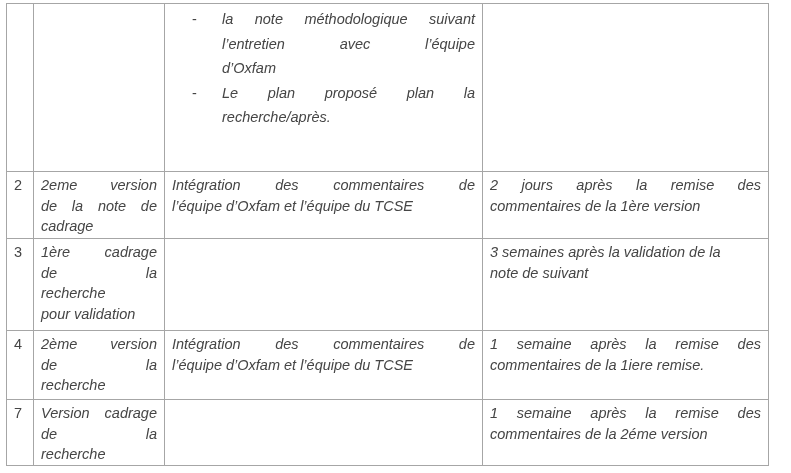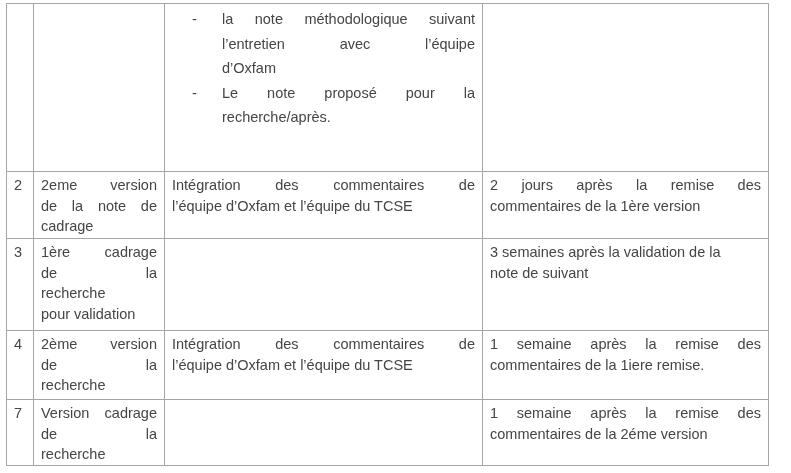--- a/index.html
+++ b/index.html
@@ -26,21 +26,21 @@
     overflow:hidden;
   }
   td.num{padding-left:4px;padding-right:2px;}
   tr.r1{height:168px;}
   tr.r2{height:67px;}
   tr.r3{height:92px;}
   tr.r4{height:69px;}
   tr.r5{height:65px;}
   tr.r1 td{line-height:24.6px;}
   
-  .ln{text-align:justify;text-align-last:justify;min-height:1em;}
+  .ln{text-align:justify;text-align-last:justify;min-height:1em;font-style:italic;}
   .ln.last{text-align:left;text-align-last:left;}
   .no-j .ln{text-align:right;text-align-last:left;}
   
   .li{display:flex;}
   .li-marker{flex:0 0 50px;width:50px;padding-left:20px;box-sizing:border-box;}
   .li-text{flex:1;min-width:0;}
 </style>
 </head>
 <body>
 
@@ -61,21 +61,21 @@
             <span class="li-marker">-</span>
             <div class="li-text">
                 <div class="ln">la note méthodologique suivant</div>
                 <div class="ln">l’entretien avec l’équipe</div>
                 <div class="ln last">d’Oxfam</div>
               </div>
           </div>
           <div class="li">
             <span class="li-marker">-</span>
             <div class="li-text">
-                <div class="ln">Le note proposé pour la</div>
+                <div class="ln">Le plan proposé plan la</div>
                 <div class="ln last">recherche/après.</div>
               </div>
           </div>
         </td>
         <td></td>
       </tr>
 
       <tr class="r2">
         <td class="num">2</td>
         <td>

